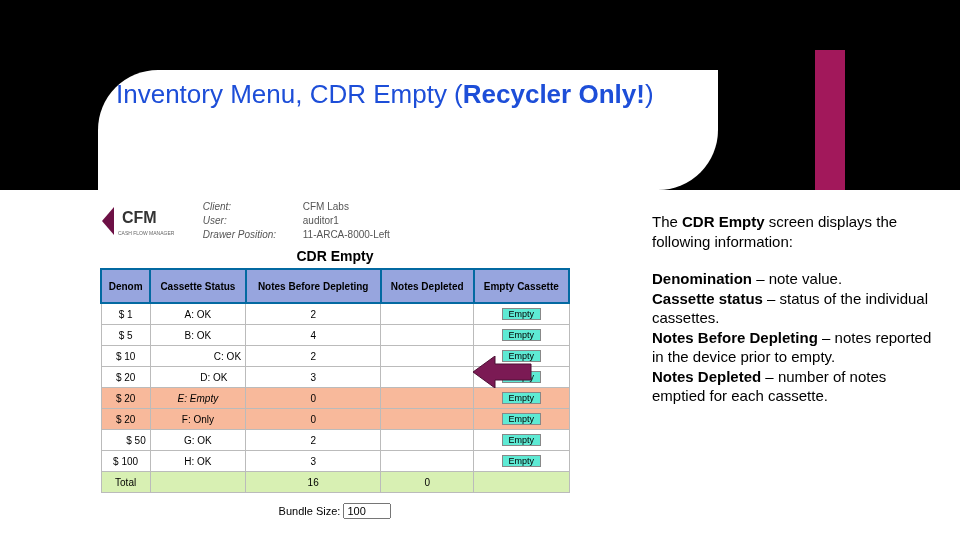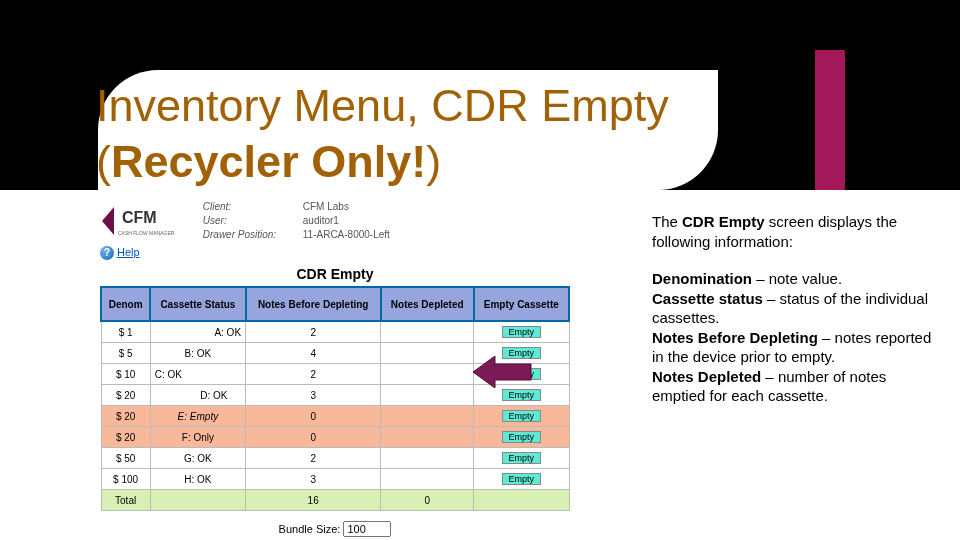--- a/index.html
+++ b/index.html
@@ -36,26 +36,26 @@
     left: 98px;
     top: 70px;
     width: 620px;
     height: 120px;
     background: #fff;
     border-top-left-radius: 60px;
     border-bottom-right-radius: 60px;
   }
   .title-text {
     position: absolute;
-    left: 96px;
+    left: 116px;
     top: 78px;
     width: 580px;
-    font-size: 45px;
+    font-size: 26px;
     font-weight: 400;
-    color: #a16207;
+    color: #1d4ed8;
     line-height: 1.25;
   }
   .title-text b { font-weight: 700; }
 
   
   .shot {
     position: absolute;
     left: 100px;
     top: 200px;
     width: 470px;
@@ -186,55 +186,51 @@
           <text x="22" y="20" font-family="Arial" font-size="16" font-weight="700" fill="#333">CFM</text>
           <text x="18" y="32" font-family="Arial" font-size="5" fill="#666">CASH FLOW MANAGER</text>
         </svg>
       </span>
       <span class="kv">
         <div><span class="k">Client:</span><span>CFM Labs</span></div>
         <div><span class="k">User:</span><span>auditor1</span></div>
         <div><span class="k">Drawer Position:</span><span>11-ARCA-8000-Left</span></div>
       </span>
     </div>
-    <div class="help-row">
-      <span class="help-icon">?</span>
-      <a href="#" class="help-link">Help</a>
-    </div>
 
     <div class="tbl-title">CDR Empty</div>
 
     <table class="grid">
       <thead>
         <tr>
           <th>Denom</th>
           <th>Cassette Status</th>
           <th>Notes Before Depleting</th>
           <th>Notes Depleted</th>
           <th>Empty Cassette</th>
         </tr>
       </thead>
       <tbody id="tbody">
           <tr>
             <td style="text-align: center;">$ 1</td>
-            <td style="text-align: right;">A: OK</td>
+            <td style="text-align: center;">A: OK</td>
             <td>2</td>
             <td></td>
             <td><span class="empty-btn">Empty</span></td>
           </tr>
           <tr>
             <td style="text-align: center;">$ 5</td>
             <td style="text-align: center;">B: OK</td>
             <td>4</td>
             <td></td>
             <td><span class="empty-btn">Empty</span></td>
           </tr>
           <tr>
             <td style="text-align: center;">$ 10</td>
-            <td style="text-align: left;">C: OK</td>
+            <td style="text-align: right;">C: OK</td>
             <td>2</td>
             <td></td>
             <td><span class="empty-btn">Empty</span></td>
           </tr>
           <tr>
             <td style="text-align: center;">$ 20</td>
             <td style="text-align: center; padding-left: 36px;">D: OK</td>
             <td>3</td>
             <td></td>
             <td><span class="empty-btn">Empty</span></td>
@@ -247,21 +243,21 @@
             <td><span class="empty-btn">Empty</span></td>
           </tr>
           <tr class="empty">
             <td style="text-align: center;">$ 20</td>
             <td style="text-align: center;">F: Only</td>
             <td>0</td>
             <td></td>
             <td><span class="empty-btn">Empty</span></td>
           </tr>
           <tr>
-            <td style="text-align: center;">$ 50</td>
+            <td style="text-align: right;">$ 50</td>
             <td style="text-align: center;">G: OK</td>
             <td>2</td>
             <td></td>
             <td><span class="empty-btn">Empty</span></td>
           </tr>
           <tr>
             <td style="text-align: center;">$ 100</td>
             <td style="text-align: center;">H: OK</td>
             <td>3</td>
             <td></td>

